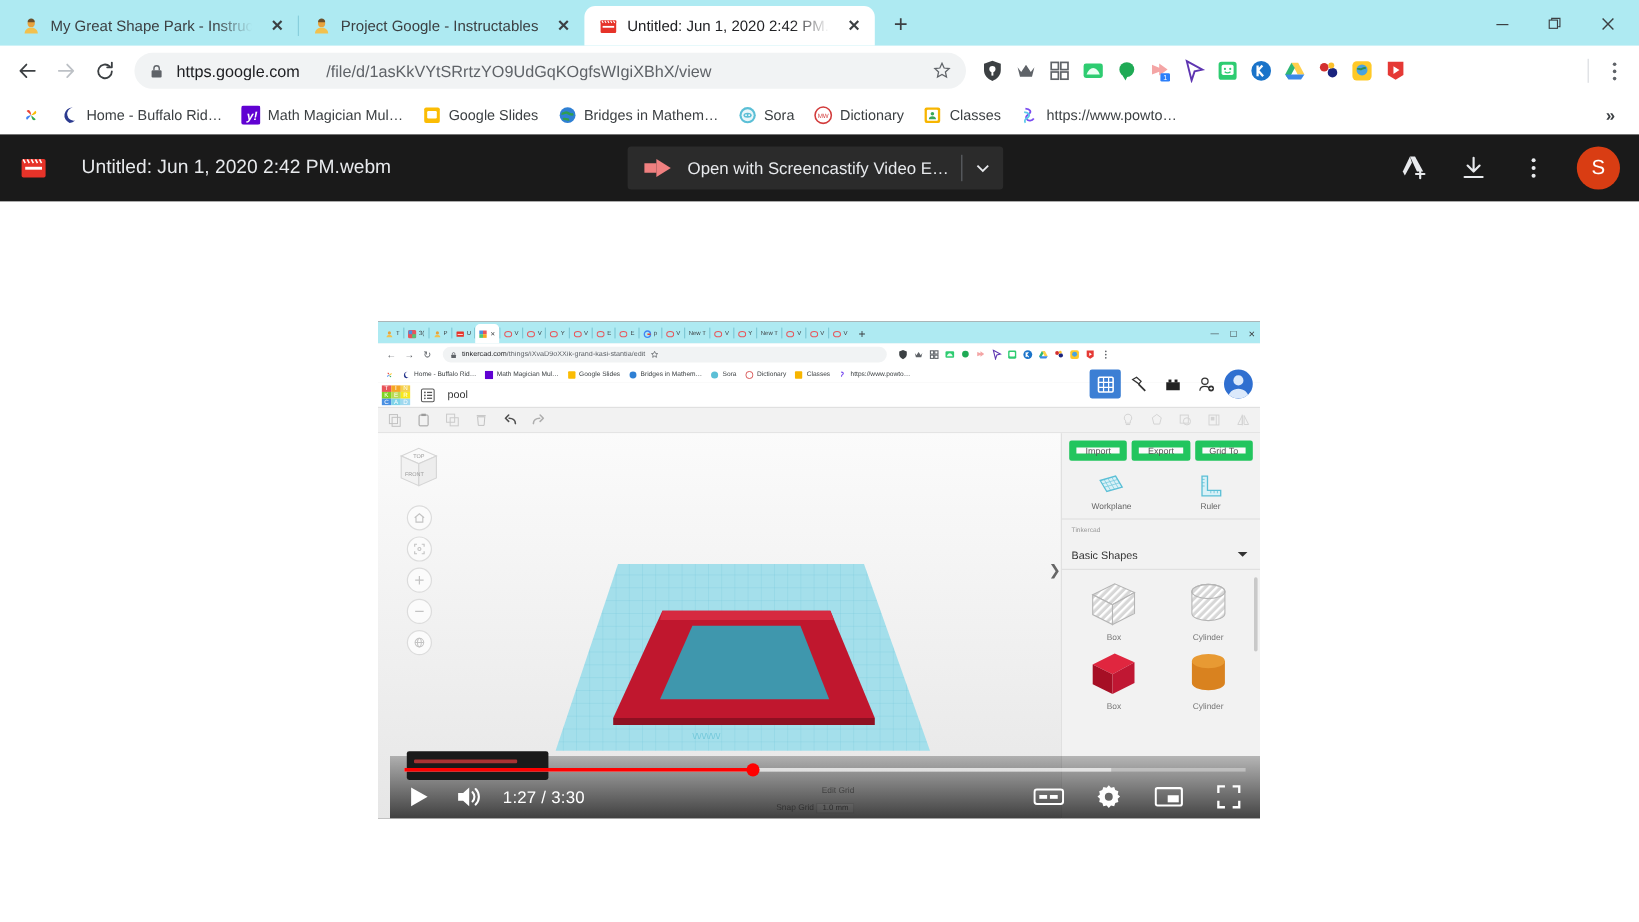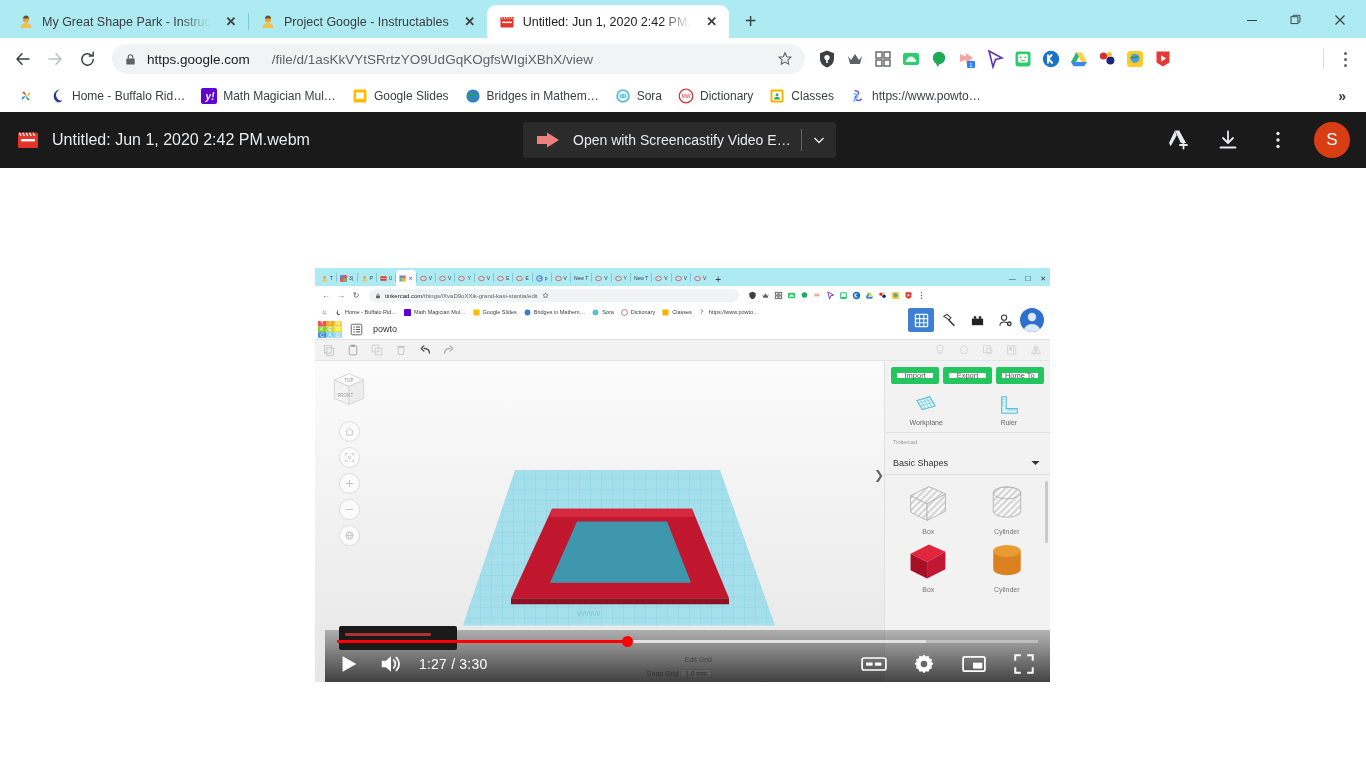--- a/index.html
+++ b/index.html
@@ -170,21 +170,21 @@
   }
   .drive-header {
     height: 56px;
     background: #1a1a1a;
     display: flex;
     align-items: center;
     padding: 0 16px;
     position: relative;
   }
   .drive-file {
-    display: flex; align-items: center; gap: 12px;
+    display: flex; align-items: center; gap: 28px;
   }
   .drive-file-name {
     color: #e8eaed;
     font-size: 16px;
   }
   .open-with {
     position: absolute;
     left: 523px;
     top: 10px;
     height: 36px;
@@ -937,21 +937,21 @@
                   <g fill="#555">
                     <circle cx="5" cy="5" r=".9"></circle>
                     <circle cx="5" cy="8" r=".9"></circle>
                     <circle cx="5" cy="11" r=".9"></circle>
                     <rect x="7.2" y="4.3" width="5.2" height="1.3"></rect>
                     <rect x="7.2" y="7.3" width="5.2" height="1.3"></rect>
                     <rect x="7.2" y="10.3" width="5.2" height="1.3"></rect>
                   </g>
                 </svg>
             </div>
-            <span class="tc-name">powto</span>
+            <span class="tc-name">pool</span>
           </div>
 
           <div class="tc-toolbar">
             <svg class="tc-ti" viewBox="0 0 16 16">
                 <rect x="2" y="2" width="9" height="10" fill="none" stroke="#999" stroke-width="1.1"></rect>
                 <rect x="5" y="5" width="9" height="10" fill="none" stroke="#999" stroke-width="1.1"></rect>
               </svg>
             <svg class="tc-ti" viewBox="0 0 16 16">
                 <rect x="3" y="2.5" width="10" height="12" rx="1" fill="none" stroke="#555" stroke-width="1.1"></rect>
                 <rect x="5.5" y="1" width="5" height="2.6" fill="#555"></rect>
@@ -1059,21 +1059,21 @@
                 <span>Snap Grid</span>
                 <span class="tc-snapbox">1.0 mm</span>
               </div>
             </div>
           </div>
 
           <div class="tc-right">
             <div class="tc-rowbtns">
               <div class="tc-btn">Import</div>
               <div class="tc-btn">Export</div>
-              <div class="tc-btn">Home To</div>
+              <div class="tc-btn">Grid To</div>
             </div>
 
             <div class="tc-tools">
               <div class="tc-tool">
                 <svg width="24" height="22" viewBox="0 0 26 24">
                   <polygon points="3,7 17,3 23,13 9,17" fill="#d9f1f7" stroke="#5bbfd6" stroke-width="1.2"></polygon>
                   <g stroke="#5bbfd6" stroke-width=".7" opacity=".8">
                     <path d="M6.5 6l6 10M10 5l6 10M13.5 4l6 10M5 10l14-4M7 13l14-4"></path>
                   </g>
                 </svg>

